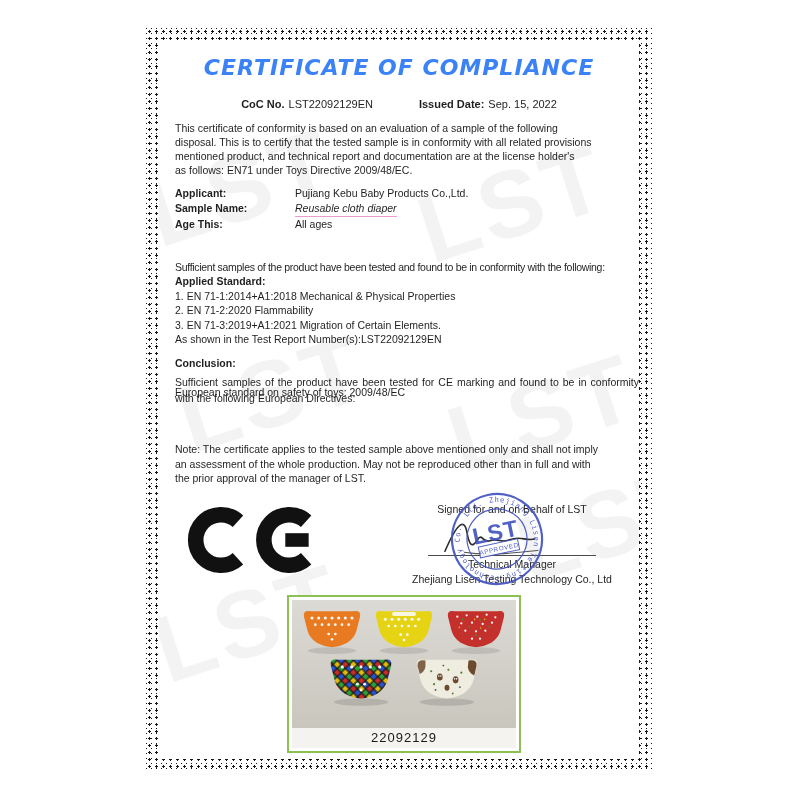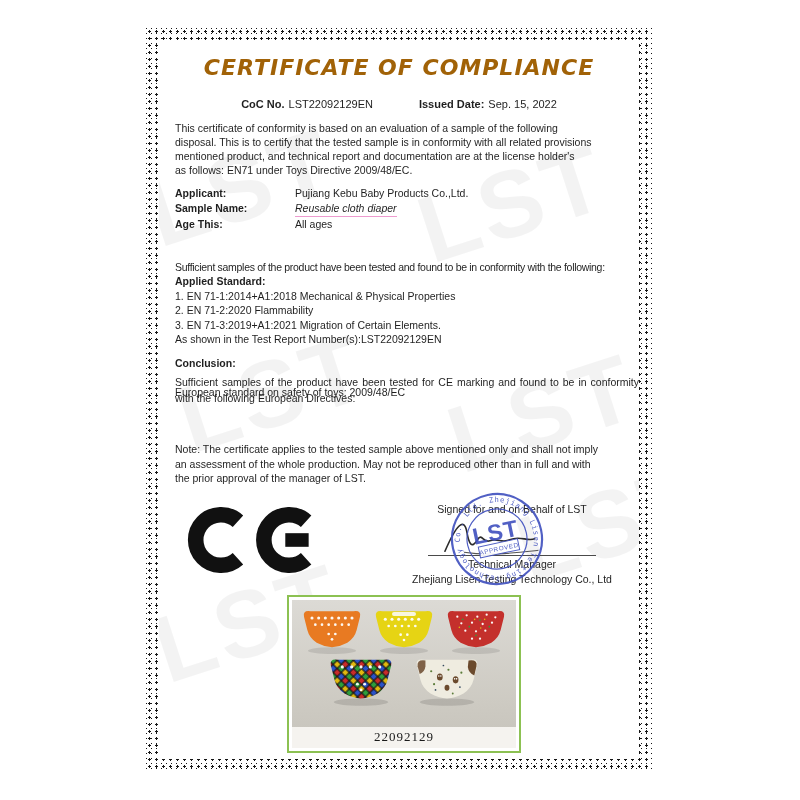--- a/index.html
+++ b/index.html
@@ -12,21 +12,21 @@
     background-size:7px 7px,5px 5px;background-position:0 0,3px 3px;}
   .cert-inner{position:absolute;left:13px;top:13px;right:13px;bottom:13px;background:#fff;overflow:hidden;}
 
   
   .wm{position:absolute;font-weight:bold;font-size:95px;letter-spacing:4px;color:#000;opacity:.045;
     transform:rotate(-18deg);z-index:0;pointer-events:none;font-family:"Liberation Sans",sans-serif;}
 
   .content{position:absolute;inset:0;z-index:1;}
 
   .title{position:absolute;top:14px;left:0;right:0;text-align:center;white-space:nowrap;
-    font-family:"DejaVu Sans",sans-serif;font-style:italic;font-weight:bold;font-size:22px;letter-spacing:1px;color:#a16207;}
+    font-family:"DejaVu Sans",sans-serif;font-style:italic;font-weight:bold;font-size:22px;letter-spacing:1px;color:#3b82f6;}
 
   .coc-line{position:absolute;top:57px;left:0;right:0;display:flex;justify-content:center;gap:46px;
     font-size:11px;white-space:nowrap;}
   .coc-line b{font-weight:bold;}
   .lbl-gap{margin-right:4px;}
 
   .body-text{font-size:10.5px;line-height:14px;}
   .intro{position:absolute;top:80px;left:16px;width:466px;}
   .intro div{white-space:nowrap;}
 
@@ -54,21 +54,21 @@
   .sig-line{margin:2px auto 2px auto;width:168px;border-bottom:1.2px solid #4a4a4a;position:relative;height:38px;}
   .sig-svg{position:absolute;left:4px;bottom:-2px;}
   .sig-role{margin-top:2px;}
   .sig-company{margin-top:3px;white-space:nowrap;}
 
   .stamp{position:absolute;left:288px;top:448px;width:100px;height:100px;transform:rotate(-12deg);opacity:.92;z-index:2;}
 
   .photo-box{position:absolute;left:128px;top:554px;width:234px;height:158px;box-sizing:border-box;
     border:2px solid var(--photo_border_green);background:#fff;padding:3px;}
   .photo{width:100%;height:100%;box-sizing:border-box;background:linear-gradient(#dcdad5 0%,#cdcac2 70%,#c6c3bb 100%);
-    display:flex;flex-direction:column;align-items:center;font-family:Liberation Serif, serif;}
+    display:flex;flex-direction:column;align-items:center;}
   .diaper-row1{display:flex;gap:4px;margin-top:6px;}
   .diaper-row2{display:flex;gap:10px;margin-top:-4px;}
   .photo-code{width:100%;margin-top:auto;background:#f5f3ef;text-align:center;font-size:13px;letter-spacing:1px;
     color:#1a1a1a;padding:2px 0 3px 0;}
 </style>
 </head>
 <body>
 
 <div class="page">
   <div class="cert-frame">

